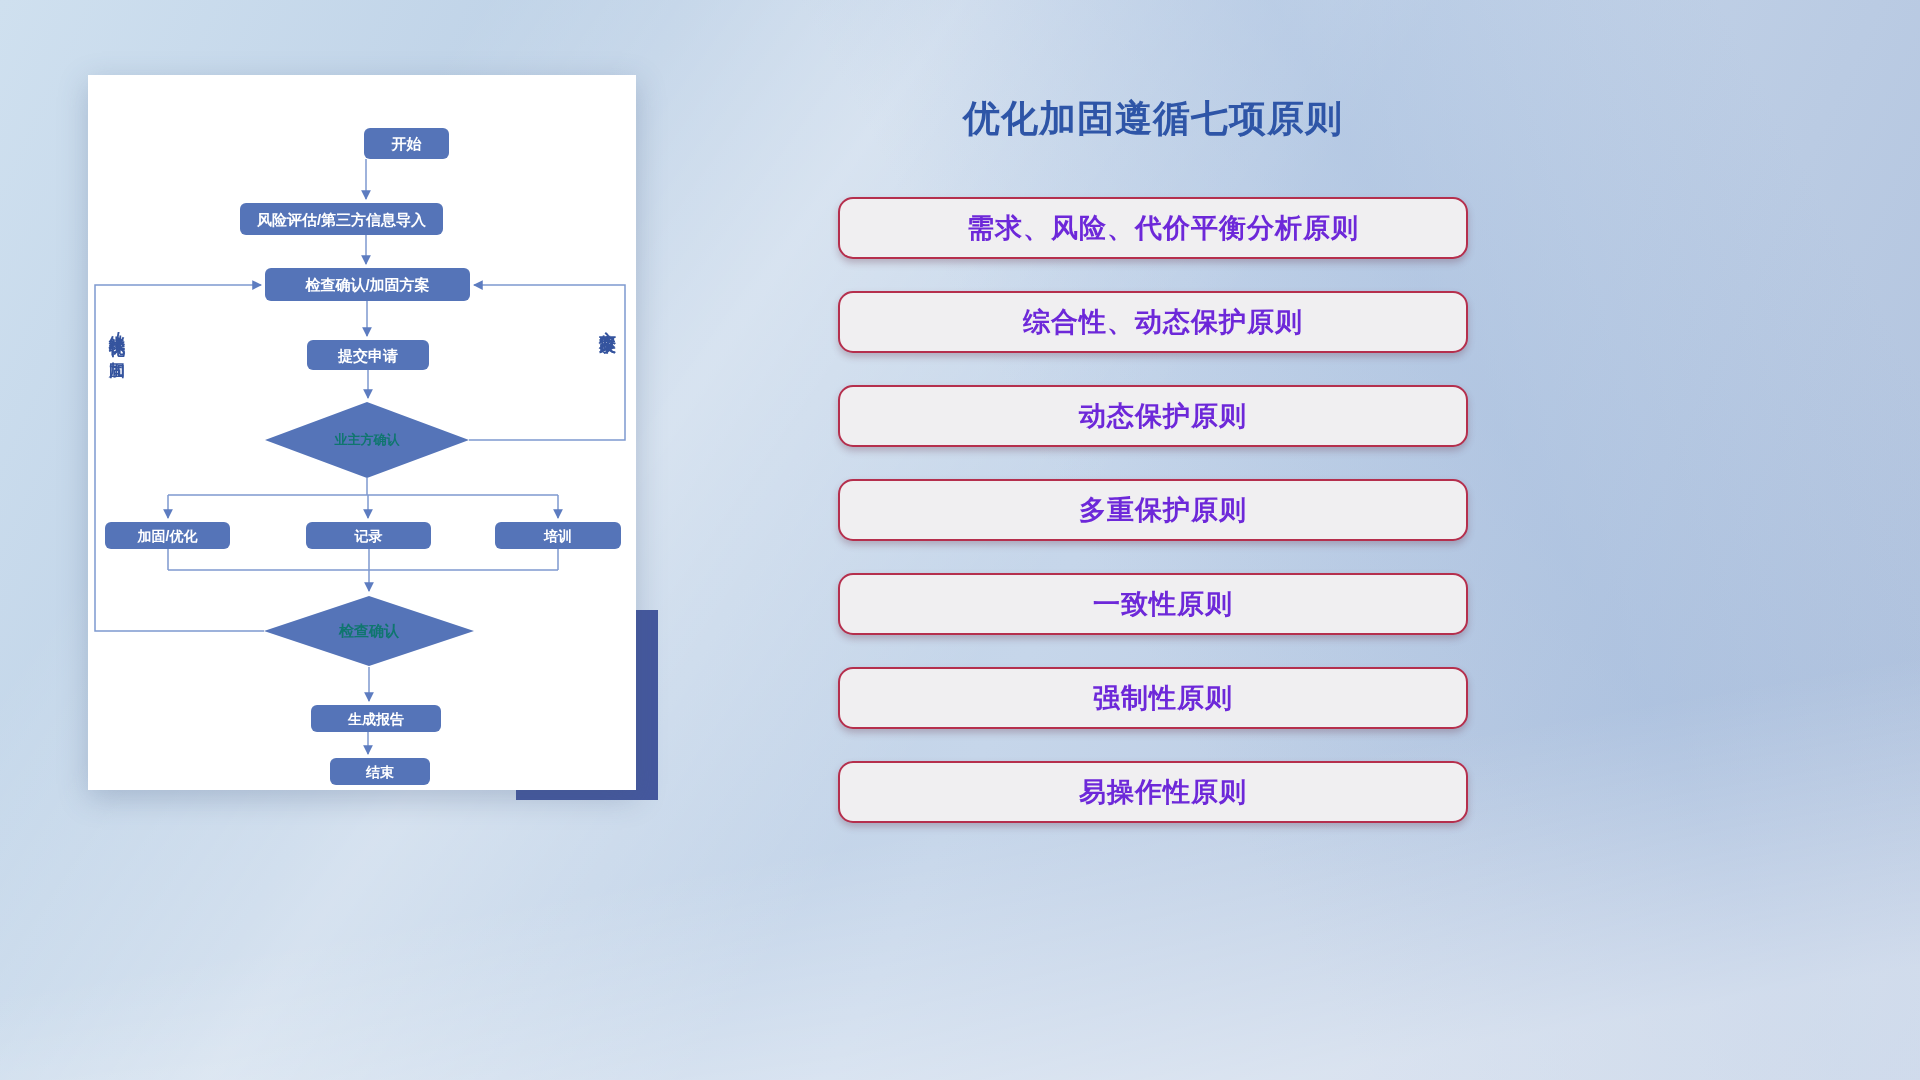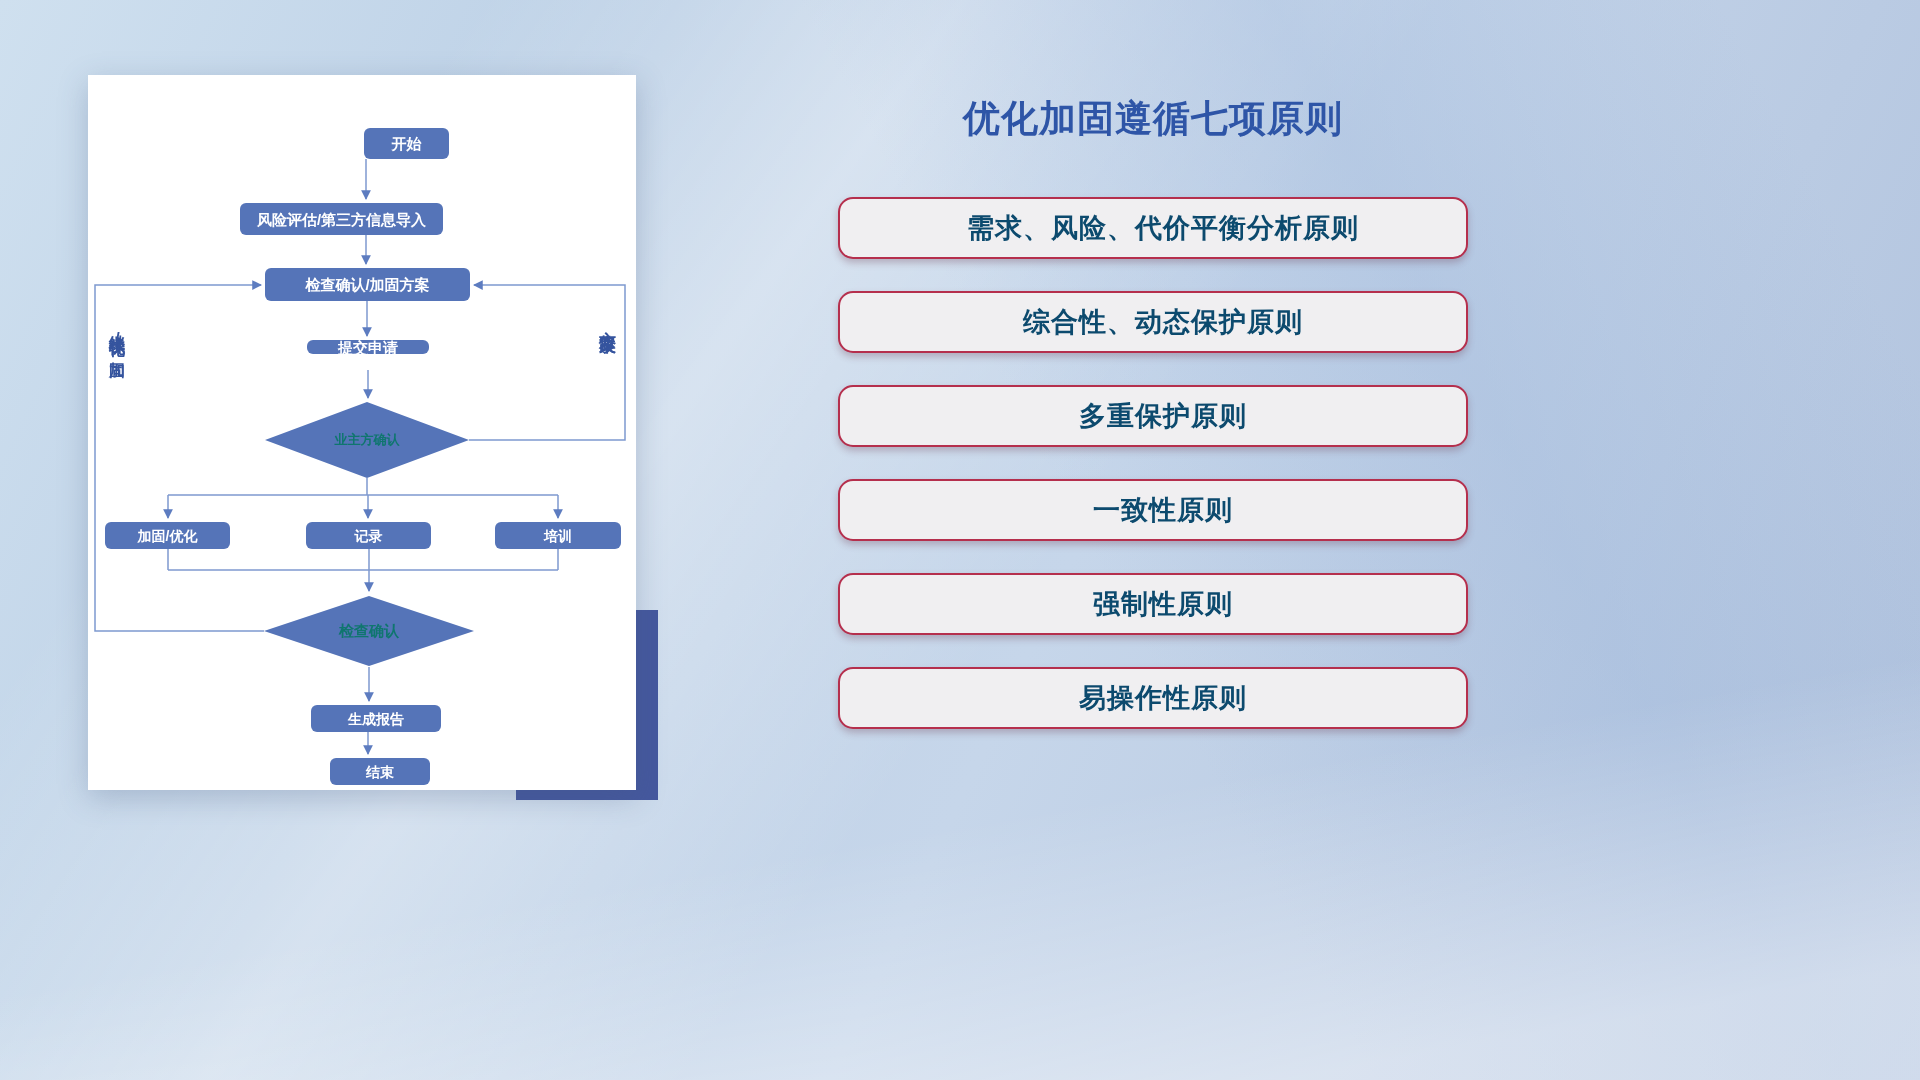--- a/index.html
+++ b/index.html
@@ -32,21 +32,21 @@
 
   .fnode{
     position:absolute;background:#5574b8;color:#ffffff;
     display:flex;align-items:center;justify-content:center;
     border-radius:6px;font-weight:bold;font-size:15px;line-height:1;
     white-space:nowrap;
   }
   #n-start{left:236px;top:53px;width:85px;height:31px;margin-left:40px;}
   #n-risk{left:152px;top:128px;width:203px;height:32px;}
   #n-plan{left:177px;top:193px;width:205px;height:33px;}
-  #n-submit{left:219px;top:265px;width:122px;height:14px;}
+  #n-submit{left:219px;top:265px;width:122px;height:30px;}
   #n-reinforce{left:17px;top:447px;width:125px;height:27px;font-size:14px;}
   #n-record{left:218px;top:447px;width:125px;height:27px;font-size:14px;}
   #n-training{left:407px;top:447px;width:126px;height:27px;font-size:14px;}
   #n-report{left:223px;top:630px;width:130px;height:27px;font-size:14px;}
   #n-end{left:242px;top:683px;width:100px;height:27px;font-size:14px;}
 
   .dlabel{
     position:absolute;color:#0f766e;font-weight:bold;
     display:flex;align-items:center;justify-content:center;
     background:transparent;white-space:nowrap;text-align:center;
@@ -73,21 +73,21 @@
     display:flex;flex-direction:column;gap:32px;
   }
   .pbox{
     height:58px;border-radius:15px;
     background:#f0eff1;
     border:2px solid #b52f4d;
     box-shadow:0 4px 7px rgba(110,60,80,0.30);
     display:flex;align-items:center;justify-content:center;
   }
   .pbox span{
-    color:#0c4a6e;font-size:27px;font-weight:600;letter-spacing:1px;
+    color:#6d28d9;font-size:27px;font-weight:600;letter-spacing:1px;
     white-space:nowrap;
     margin-left:20px;
   }
 </style>
 </head>
 <body>
 
 <div class="stage">
   <div class="bg-streak s1"></div>
   <div class="bg-streak s2"></div>
@@ -146,20 +146,23 @@
   <h1 class="principles-title">优化加固遵循七项原则</h1>
 
   <div class="principles">
     <div class="pbox">
       <span>需求、风险、代价平衡分析原则</span>
     </div>
     <div class="pbox">
       <span>综合性、动态保护原则</span>
     </div>
     <div class="pbox">
+      <span>动态保护原则</span>
+    </div>
+    <div class="pbox">
       <span>多重保护原则</span>
     </div>
     <div class="pbox">
       <span>一致性原则</span>
     </div>
     <div class="pbox">
       <span>强制性原则</span>
     </div>
     <div class="pbox">
       <span>易操作性原则</span>

